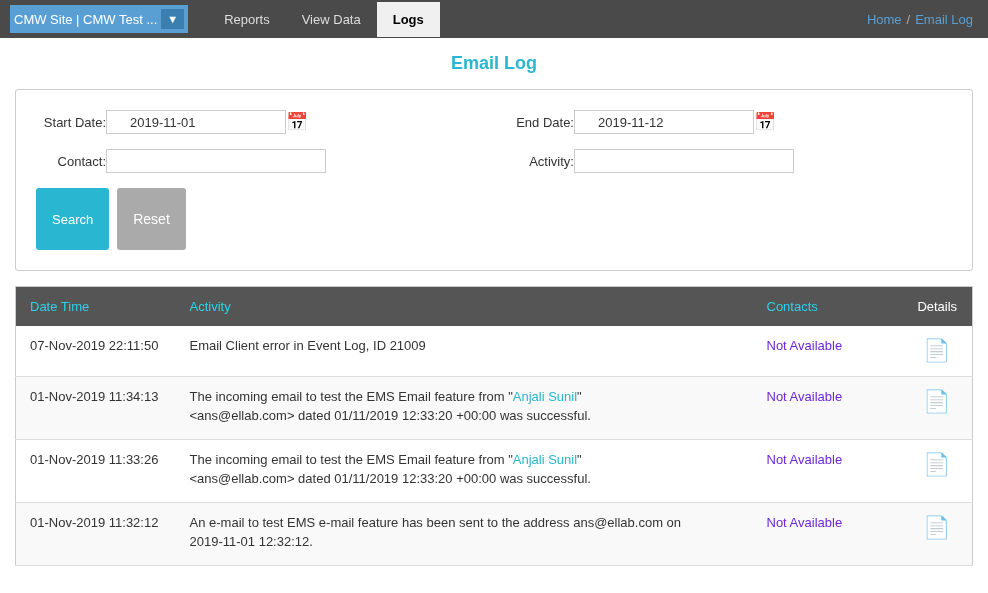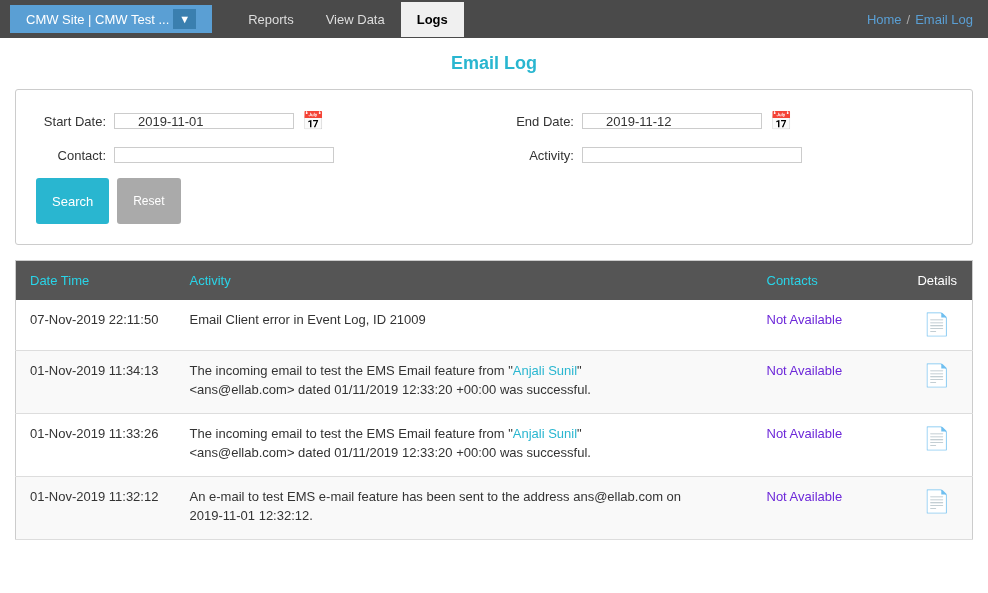--- a/index.html
+++ b/index.html
@@ -10,21 +10,21 @@
       display: flex;
       align-items: center;
       height: 38px;
       background: #4a4a4a;
       padding: 0 10px;
       position: relative;
     }
     .navbar-brand {
       background: #5a9fd4;
       color: #fff;
-      padding: 4px 16px;
+      padding: 4px 4px;
       font-size: 13px;
       display: flex;
       align-items: center;
       gap: 4px;
       cursor: pointer;
     }
     .navbar-dropdown-arrow {
       background: #3a7faf;
       border: none;
       color: #fff;
@@ -72,35 +72,34 @@
     .filter-row {
       display: flex;
       align-items: center;
       margin-bottom: 15px;
       gap: 20px;
     }
     .filter-row:last-of-type { margin-bottom: 0; }
     .filter-group {
       display: flex;
       align-items: center;
-      gap: 8px;
       flex: 1;
     }
     .filter-label {
       font-size: 13px;
       color: #333;
       white-space: nowrap;
       min-width: 70px;
       text-align: right;
     }
     .filter-input {
       border: 1px solid #ccc;
       padding: 4px 23px;
       font-size: 13px;
-      height: 16px;
+      height: 24px;
       width: 180px;
       color: #333;
     }
     .filter-input-wide {
       width: 220px;
     }
     .cal-icon {
       color: #29b6d0;
       font-size: 18px;
       cursor: pointer;
@@ -116,22 +115,22 @@
       border: none;
       padding: 6px 16px;
       font-size: 13px;
       cursor: pointer;
       border-radius: 3px;
     }
     .btn-reset {
       background: #aaa;
       color: #fff;
       border: none;
-      padding: 16px 16px;
-      font-size: 12px;
+      padding: 23px 16px;
+      font-size: 14px;
       cursor: pointer;
       border-radius: 3px;
     }
 
     
     .page-title {
       text-align: center;
       color: #29b6d0;
       font-size: 18px;
       font-weight: bold;

